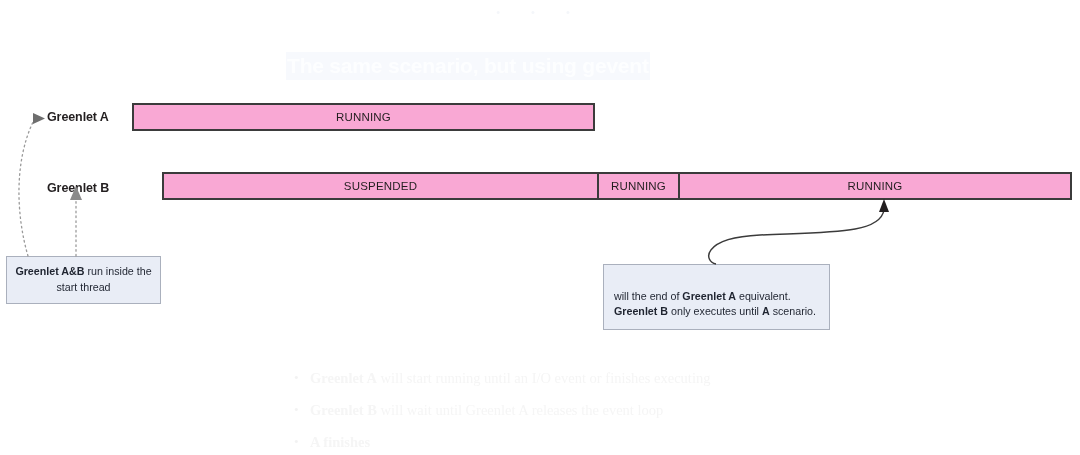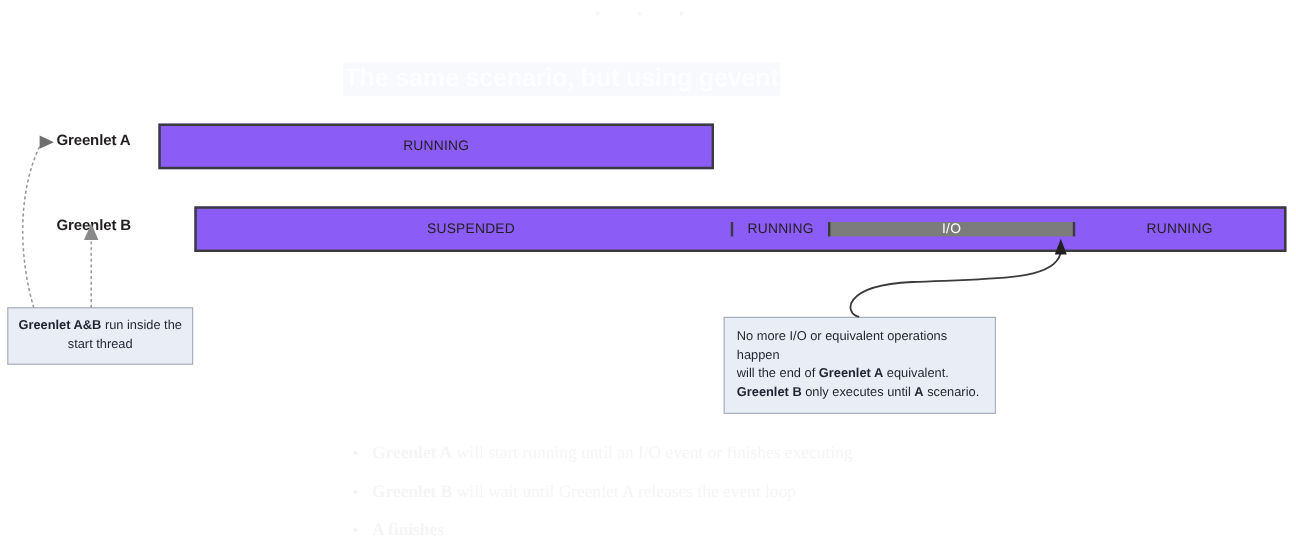--- a/index.html
+++ b/index.html
@@ -56,34 +56,32 @@
   }
   #label-a { left: 47px; top: 110px; }
   #label-b { left: 47px; top: 181px; }
 
   
   .bar {
     position: absolute;
     box-sizing: border-box;
     display: flex;
     border: 2px solid #3b3b3b;
-    background: #8b5cf6;
-    height: 38px;
-    align-items: center;
+    background: #f9a8d4;
+    height: 28px;
   }
   #bar-a {
     left: 132px;
     top: 103px;
     width: 463px;
   }
   #bar-b {
     left: 162px;
     top: 172px;
     width: 910px;
-    padding-left: 12px;
   }
   .seg {
     box-sizing: border-box;
     display: flex;
     align-items: center;
     justify-content: center;
     font-size: 11.5px;
     color: #231f20;
     letter-spacing: 0.2px;
     white-space: nowrap;
@@ -170,31 +168,30 @@
 <div class="row-label" id="label-a">Greenlet A</div>
 <div class="row-label" id="label-b">Greenlet B</div>
 
 <div class="bar" id="bar-a">
   <div class="seg" style="width:100%;">RUNNING</div>
 </div>
 
 <div class="bar" id="bar-b">
   <div class="seg" style="width:433px;">SUSPENDED</div>
   <div class="seg" style="width:81px;">RUNNING</div>
-  <div class="seg io" style="width:204px;">I/O</div>
   <div class="seg" style="flex:1 1 auto;">RUNNING</div>
 </div>
 
 <div class="callout" id="callout-left">
   <b>Greenlet A&amp;B</b><span> run inside the</span><br>
   <span>start thread</span>
 </div>
 
 <div class="callout" id="callout-right">
-  <span>No more I/O or equivalent operations happen</span><br>
+  <br>
   <span>will the end of </span><b>Greenlet A</b><span> equivalent.</span><br>
   <b>Greenlet B</b><span> only executes until </span><b>A</b><span> scenario.</span>
 </div>
 
 <svg id="connectors" viewBox="0 0 1080 455">
 
   <path d="M 28 256 C 16 215, 14 160, 34 120" fill="none" stroke="#9a9a9a" stroke-width="1.3" stroke-dasharray="1.6 3.2" stroke-linecap="round"></path>
   <polygon points="33,113 45,118.5 33,124" fill="#6e6e6e"></polygon>
 
   <path d="M 76 256 L 76 200" fill="none" stroke="#9a9a9a" stroke-width="1.3" stroke-dasharray="1.6 3.2" stroke-linecap="round"></path>

